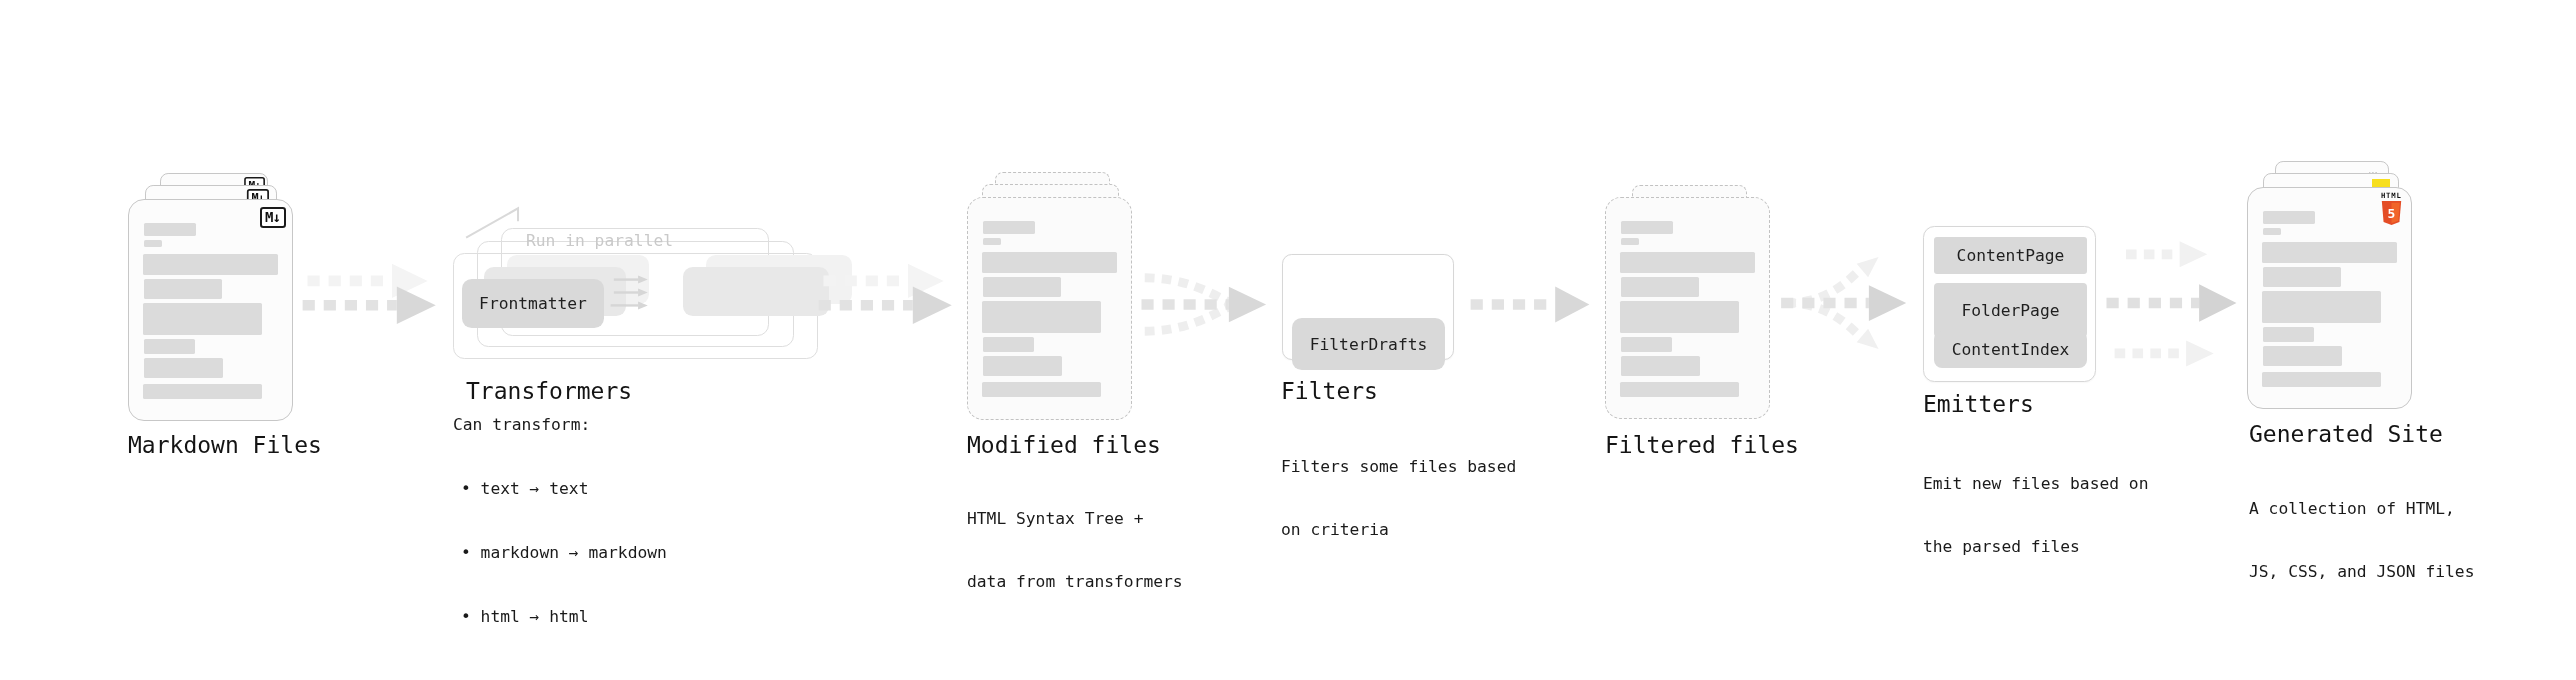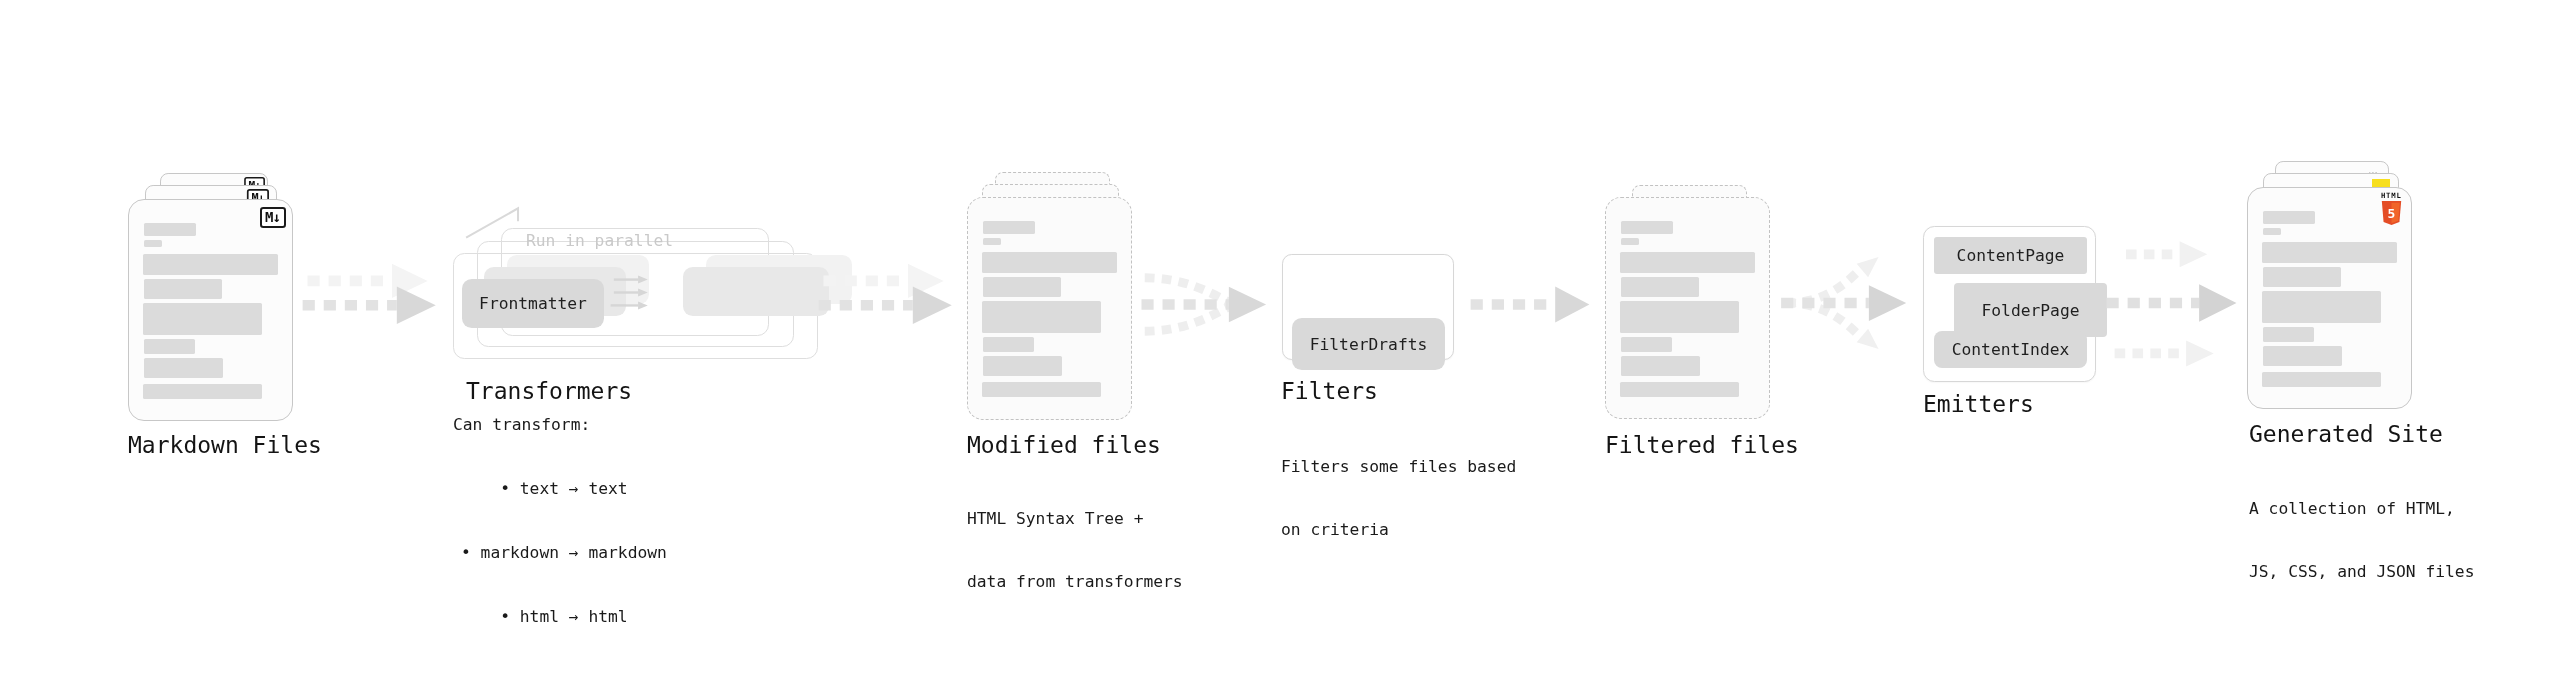--- a/index.html
+++ b/index.html
@@ -107,21 +107,21 @@
     <line x1="6" y1="8" x2="36" y2="8" stroke="#d6d6d6" stroke-width="3"></line>
       <polygon points="36,3 36,13 48,8" fill="#d6d6d6"></polygon>
     <line x1="6" y1="24" x2="36" y2="24" stroke="#d6d6d6" stroke-width="3"></line>
       <polygon points="36,19 36,29 48,24" fill="#d6d6d6"></polygon>
     <line x1="2" y1="40" x2="36" y2="40" stroke="#d6d6d6" stroke-width="3"></line>
       <polygon points="36,35 36,45 48,40" fill="#d6d6d6"></polygon>
   </svg>
 
   <div class="title" style="left:453px;top:378px;margin-left:13px;">Transformers</div>
   <div class="note" style="left:453px;top:414px;">Can transform:</div>
-  <div class="note bullets" style="left:461px;top:436px;text-align:center;">
+  <div class="note bullets" style="left:461px;top:436px;">
     <div>• text → text</div>
     <div>• markdown → markdown</div>
     <div>• html → html</div>
   </div>
 
   <svg class="abs" style="left:817px;top:263px;" width="138" height="65" viewBox="0 0 170 80">
     <line x1="8" y1="22" x2="112" y2="22" stroke="#f3f3f3" stroke-width="13" stroke-dasharray="15 11"></line>
     <polygon points="112,1 112,43 156,22" fill="#f4f4f4"></polygon>
     <line x1="2" y1="52" x2="118" y2="52" stroke="#e2e2e2" stroke-width="13" stroke-dasharray="15 11"></line>
     <polygon points="118,29 118,75 166,52" fill="#d8d8d8"></polygon>
@@ -186,23 +186,27 @@
     <path d="M 12,80 C 55,80 80,62 104,38" stroke="#eeeeee" stroke-width="11" stroke-dasharray="12 9" fill="none"></path>
     <polygon points="0,-11 0,11 26,0" transform="translate(106,40) rotate(-40)" fill="#f0f0f0"></polygon>
     <path d="M 12,80 C 55,80 80,98 104,122" stroke="#eeeeee" stroke-width="11" stroke-dasharray="12 9" fill="none"></path>
     <polygon points="0,-11 0,11 26,0" transform="translate(106,120) rotate(40)" fill="#f0f0f0"></polygon>
     <line x1="6" y1="80" x2="114" y2="80" stroke="#e2e2e2" stroke-width="13" stroke-dasharray="15 11"></line>
     <polygon points="114,58 114,102 160,80" fill="#d5d5d5"></polygon>
   </svg>
 
   <div class="panel" style="left:1923px;top:226px;width:173px;height:156px;border-radius:11.4px;"></div>
   <div class="gbox" style="left:1934px;top:237px;width:153px;height:37px;border-radius:3px;">ContentPage</div>
-  <div class="gbox" style="left:1934px;top:283px;width:153px;height:54px;border-radius:4px;margin-left:20px;">FolderPage</div>
+  <div class="gbox" style="left:1934px;top:283px;width:153px;height:54px;border-radius:4px;">FolderPage</div>
   <div class="gbox" style="left:1934px;top:331px;width:153px;height:37px;border-radius:8.1px;">ContentIndex</div>
   <div class="title" style="left:1923px;top:391px;">Emitters</div>
+  <div class="note" style="left:1923px;top:431px;">
+    <div>Emit new files based on</div>
+    <div>the parsed files</div>
+  </div>
 
   <svg class="abs" style="left:2103px;top:238px;" width="137" height="130" viewBox="0 0 168 160">
     <line x1="28" y1="20" x2="94" y2="20" stroke="#f0f0f0" stroke-width="12" stroke-dasharray="13 9"></line>
     <polygon points="94,4 94,36 128,20" fill="#f1f1f1"></polygon>
     <line x1="4" y1="80" x2="118" y2="80" stroke="#e0e0e0" stroke-width="13" stroke-dasharray="15 11"></line>
     <polygon points="118,57 118,103 164,80" fill="#d3d3d3"></polygon>
     <line x1="14" y1="142" x2="102" y2="142" stroke="#f0f0f0" stroke-width="12" stroke-dasharray="13 9"></line>
     <polygon points="102,126 102,158 136,142" fill="#f1f1f1"></polygon>
   </svg>
 

